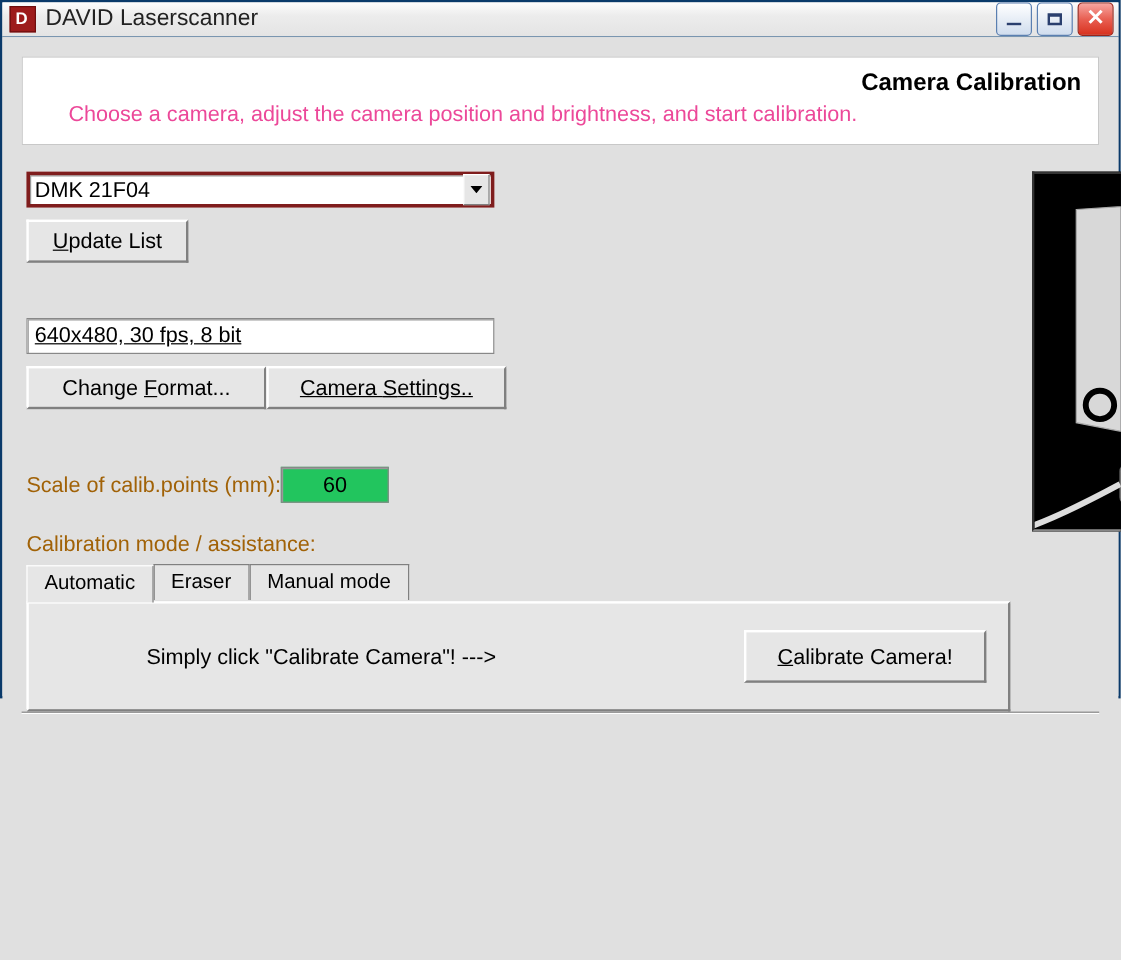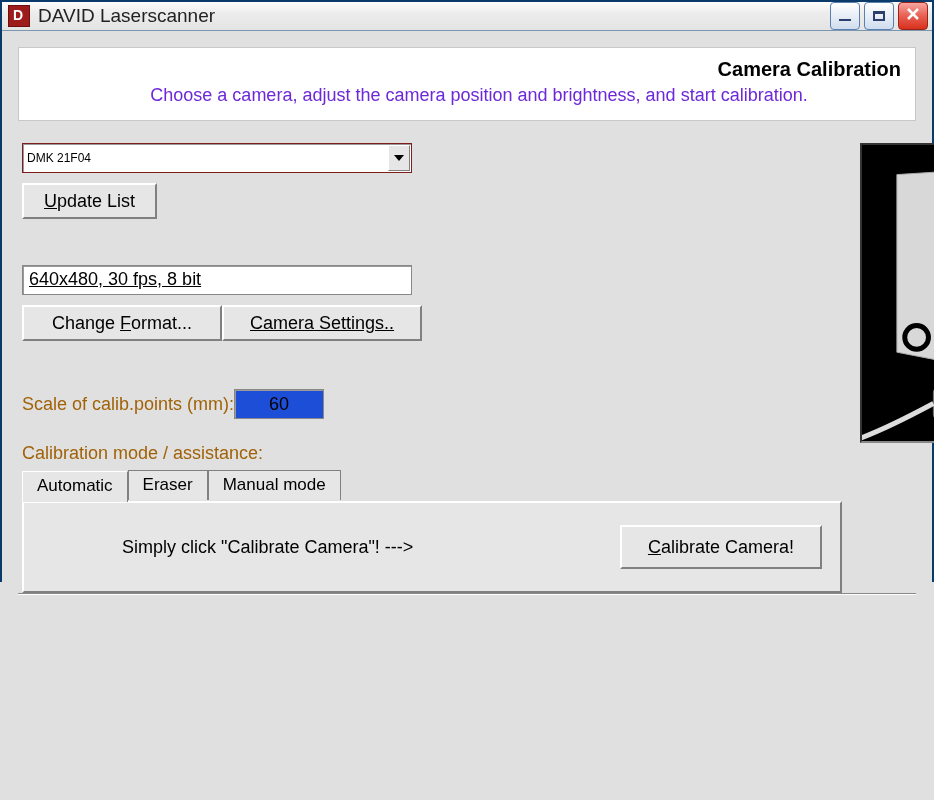--- a/index.html
+++ b/index.html
@@ -80,40 +80,39 @@
   }
   .heading h2 {
     margin:0 0 4px 0;
     font-size:20px;
     font-weight:bold;
     text-align:right;
   }
   .heading p {
     margin:0 0 0 24px;
     font-size:18px;
-    color:#6d28d9;
-    text-align:center;
+    color:#ec4899;
   }
 
   .content {
     flex:1;
     display:flex;
     padding: 22px 4px 0 4px;
   }
   .left-col { flex:1; padding-right:18px; }
   .right-col { width: 354px; }
 
   
   .dropdown {
     display:flex; align-items:center;
     width: 390px; height:30px;
     background:#fff;
-    border:1px solid #7f1d1d;
+    border:3px solid #7f1d1d;
     box-shadow: inset 1px 1px 0 #999;
-    font-size:12px;
+    font-size:18px;
     padding-left:4px;
     cursor:pointer;
     justify-content:flex-end;
   }
   .dropdown .dd-btn {
     width:22px; height:26px; margin-left:auto; margin-right:1px;
     background:#e6e6e6;
     border:1px solid #808080;
     border-top-color:#fff; border-left-color:#fff;
     display:flex; align-items:center; justify-content:center;
@@ -141,21 +140,21 @@
     font-size:18px;
     padding:3px 6px;
     text-decoration:underline;
   }
 
   .row { display:flex; align-items:center; margin-top:10px; }
   .label { font-size:18px; color:#a16207; }
 
   .text-input {
     width:90px; height:30px;
-    background:#1d4ed8;
+    background:#22c55e;
     border:1px solid #888;
     box-shadow: inset 1px 1px 0 #999;
     font-size:18px;
     text-align:center;
   }
 
   
   .tabstrip { display:flex; margin-top:6px;}
   .tab {
     height:30px;

